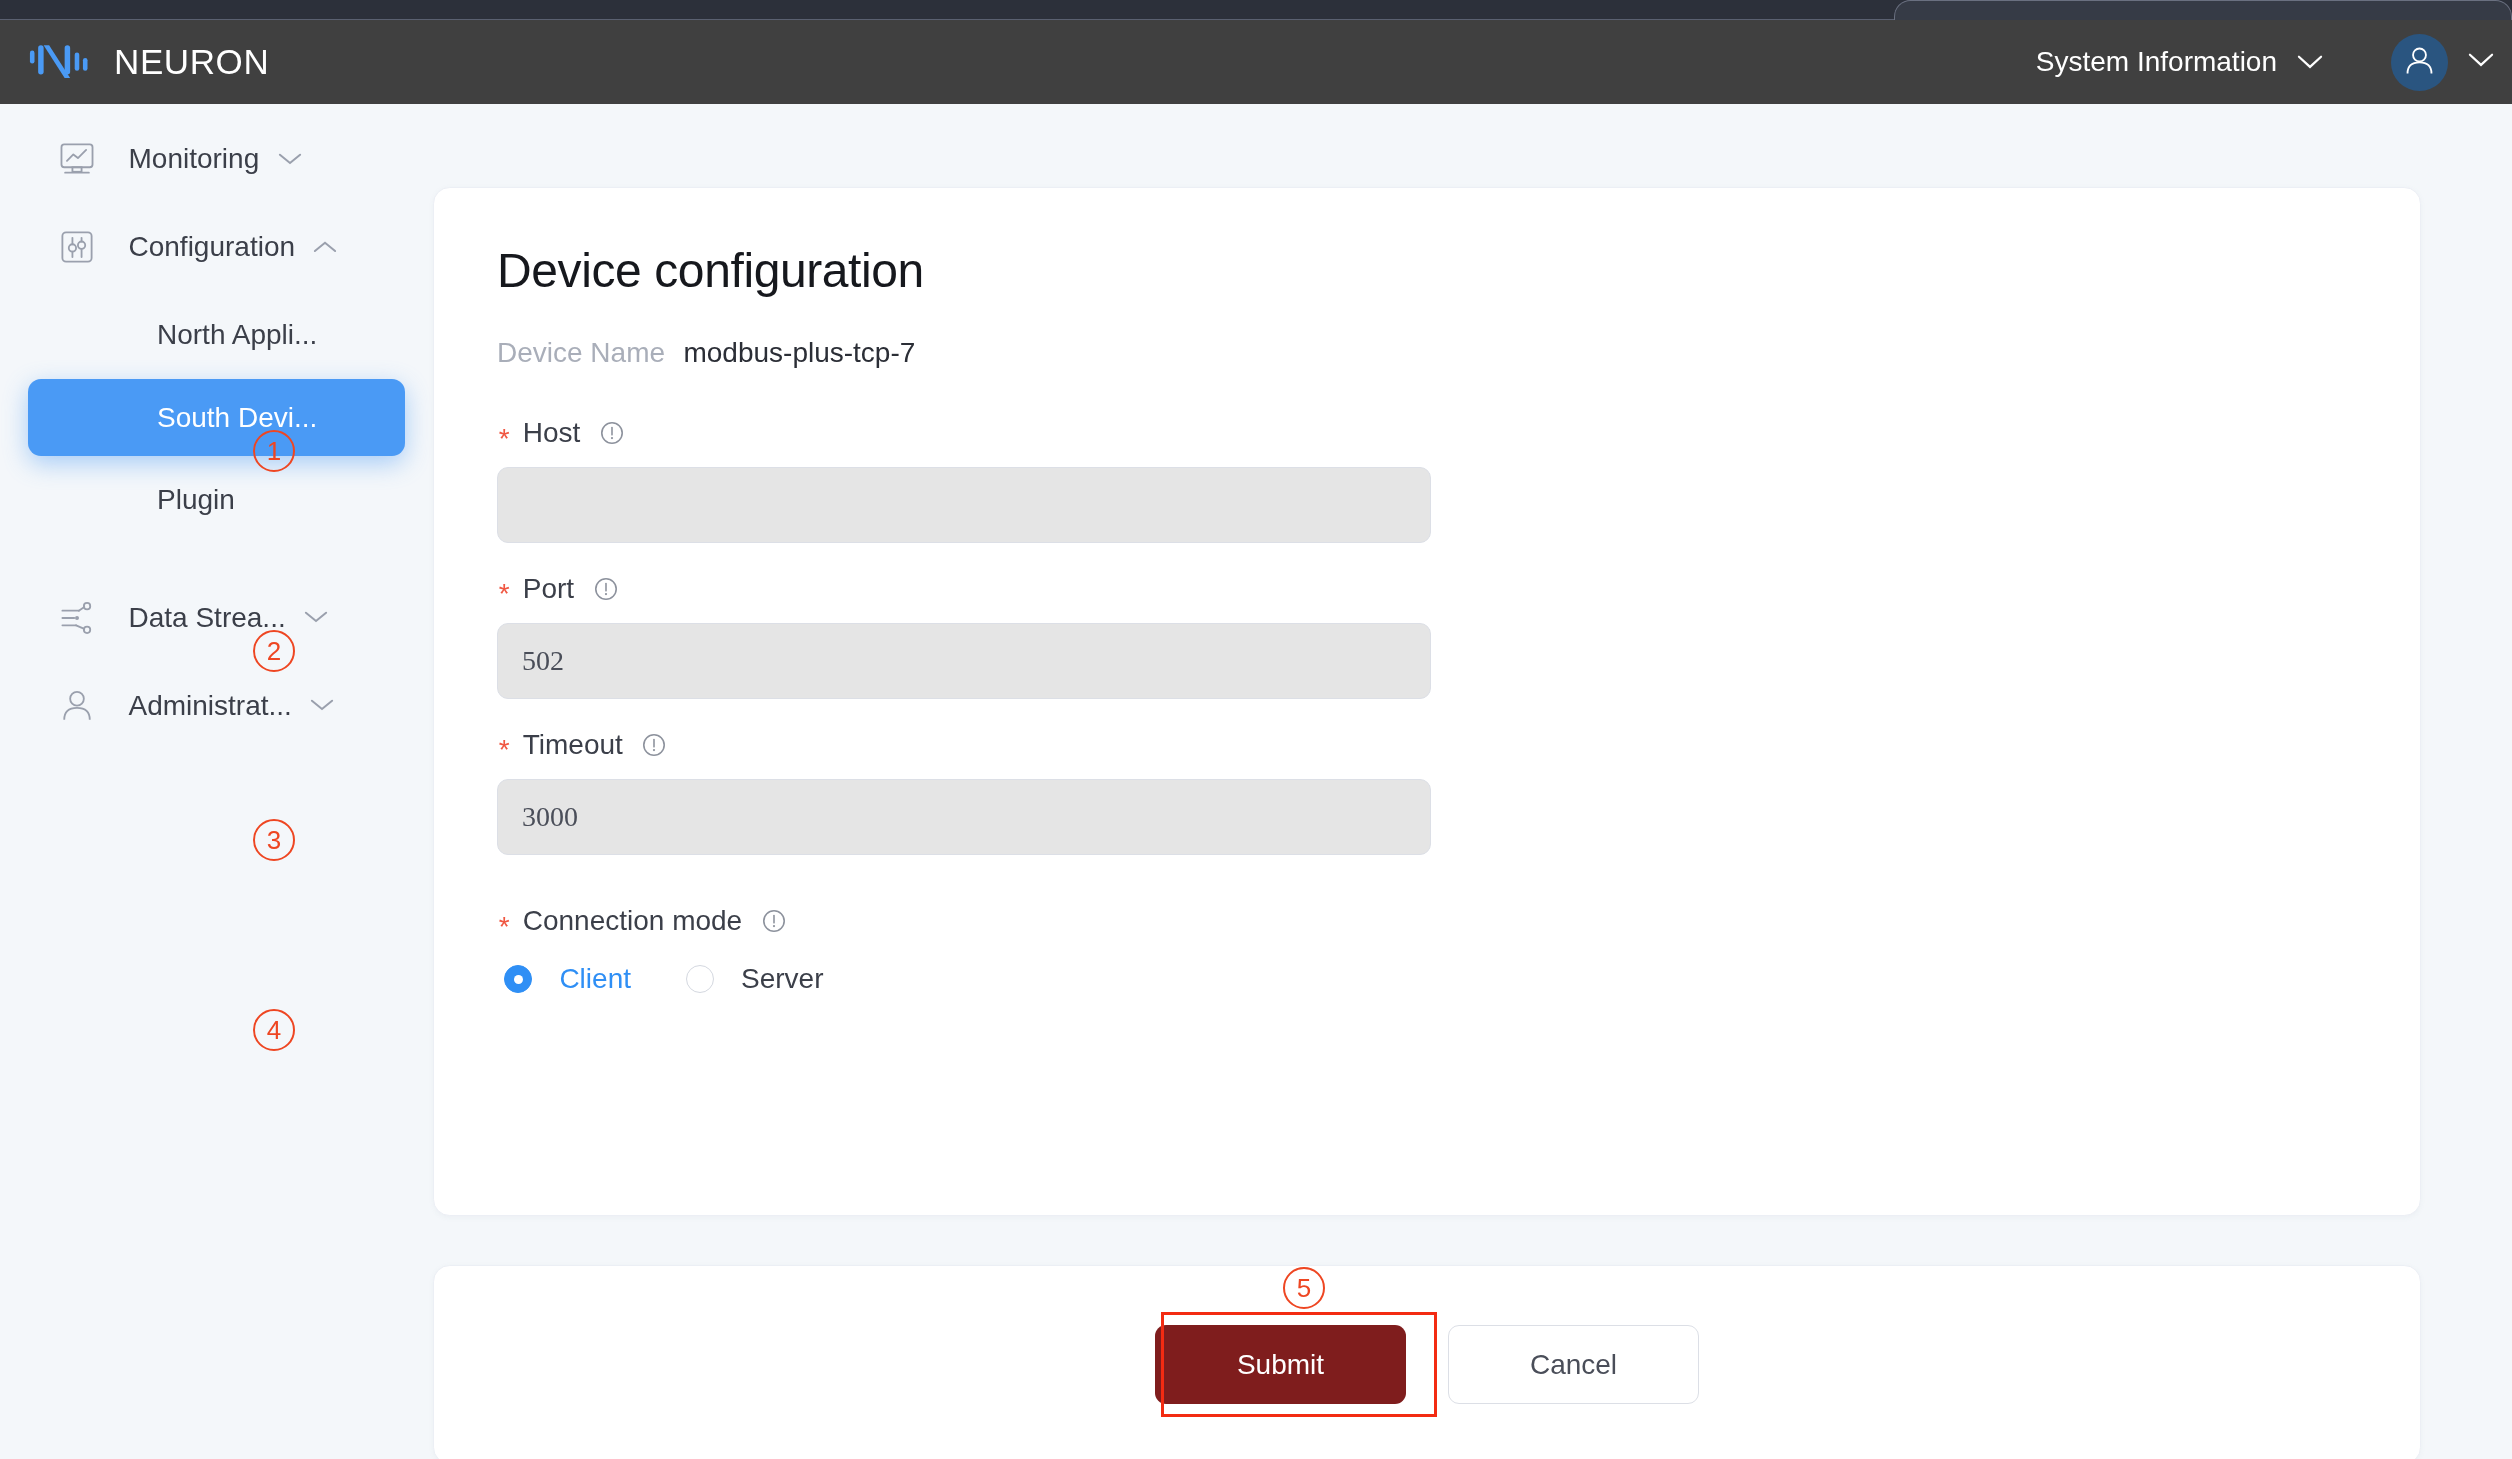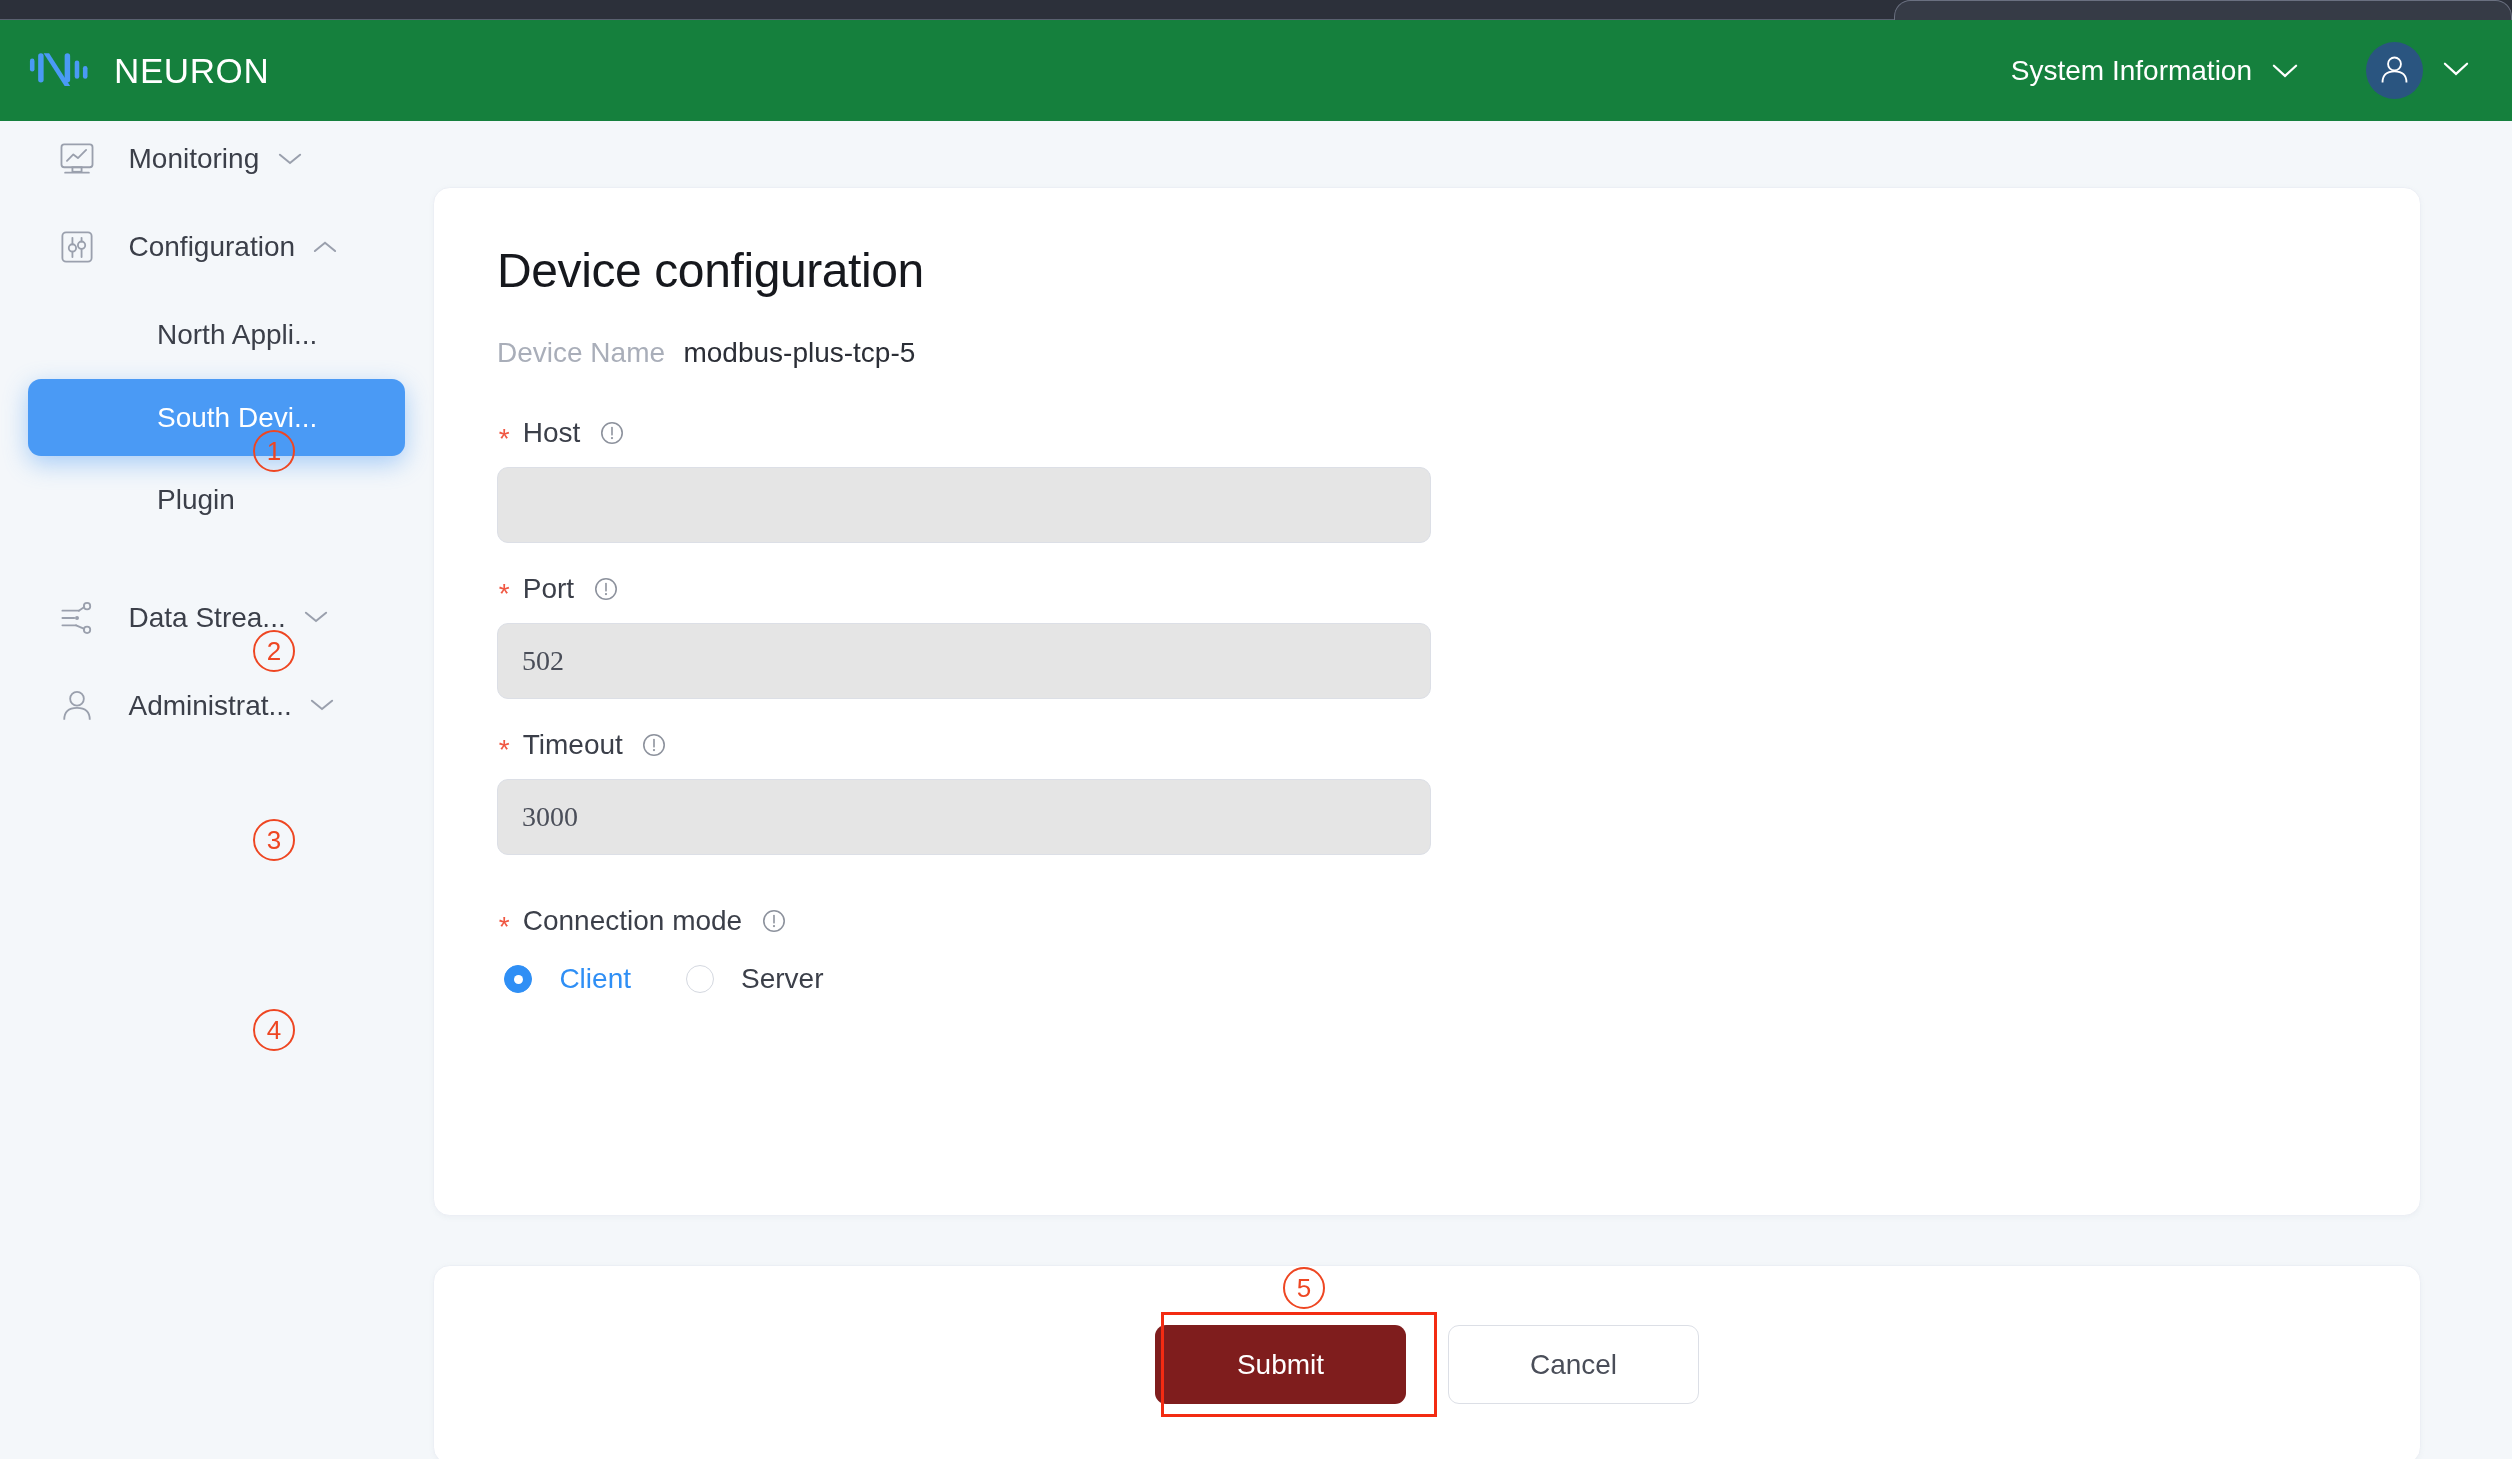--- a/index.html
+++ b/index.html
@@ -24,25 +24,25 @@
     background: #363b46;
     border-top-left-radius: 16.6px;
     border-top-right-radius: 16.6px;
     border: 1.8px solid #6a7080;
     border-bottom: none;
   }
 
   
   .header {
     position: absolute; top: 20px; left: 0;
-    width: 2512px; height: 101px;
-    background: #15803d;
+    width: 2512px; height: 84px;
+    background: #404040;
     display: flex; align-items: center;
     justify-content: space-between;
-    padding: 0 43px 0 28px;
+    padding: 0 18px 0 28px;
     z-index: 5;
   }
   .brand { display: flex; align-items: center; gap: 20px; }
   .brand-logo { width: 66px; height: 53px; display: block; }
   .brand-name {
     color: #ffffff; font-size: 35px; letter-spacing: 0.6px;
   }
   .header-right { display: flex; align-items: center; gap: 0; }
   .sysinfo {
     display: flex; align-items: center; gap: 20px;
@@ -344,21 +344,21 @@
 </div>
 
 <div class="main">
 
   <div class="card card-main">
 
     <div class="page-title">Device configuration</div>
 
     <div class="devname-row">
       <span class="devname-label">Device Name</span>
-      <span class="devname-value">modbus-plus-tcp-5</span>
+      <span class="devname-value">modbus-plus-tcp-7</span>
     </div>
 
     <div class="field">
       <div class="field-label">
         <span class="req-star">*</span>
         <span>Host</span>
         <span class="info-icon">
           <svg width="26" height="26" viewBox="0 0 28 28">
             <circle cx="14" cy="14" r="11" stroke="#8d929d" stroke-width="1.7" fill="none"></circle>
             <line x1="14" y1="8" x2="14" y2="16" stroke="#8d929d" stroke-width="1.7" stroke-linecap="round"></line>

